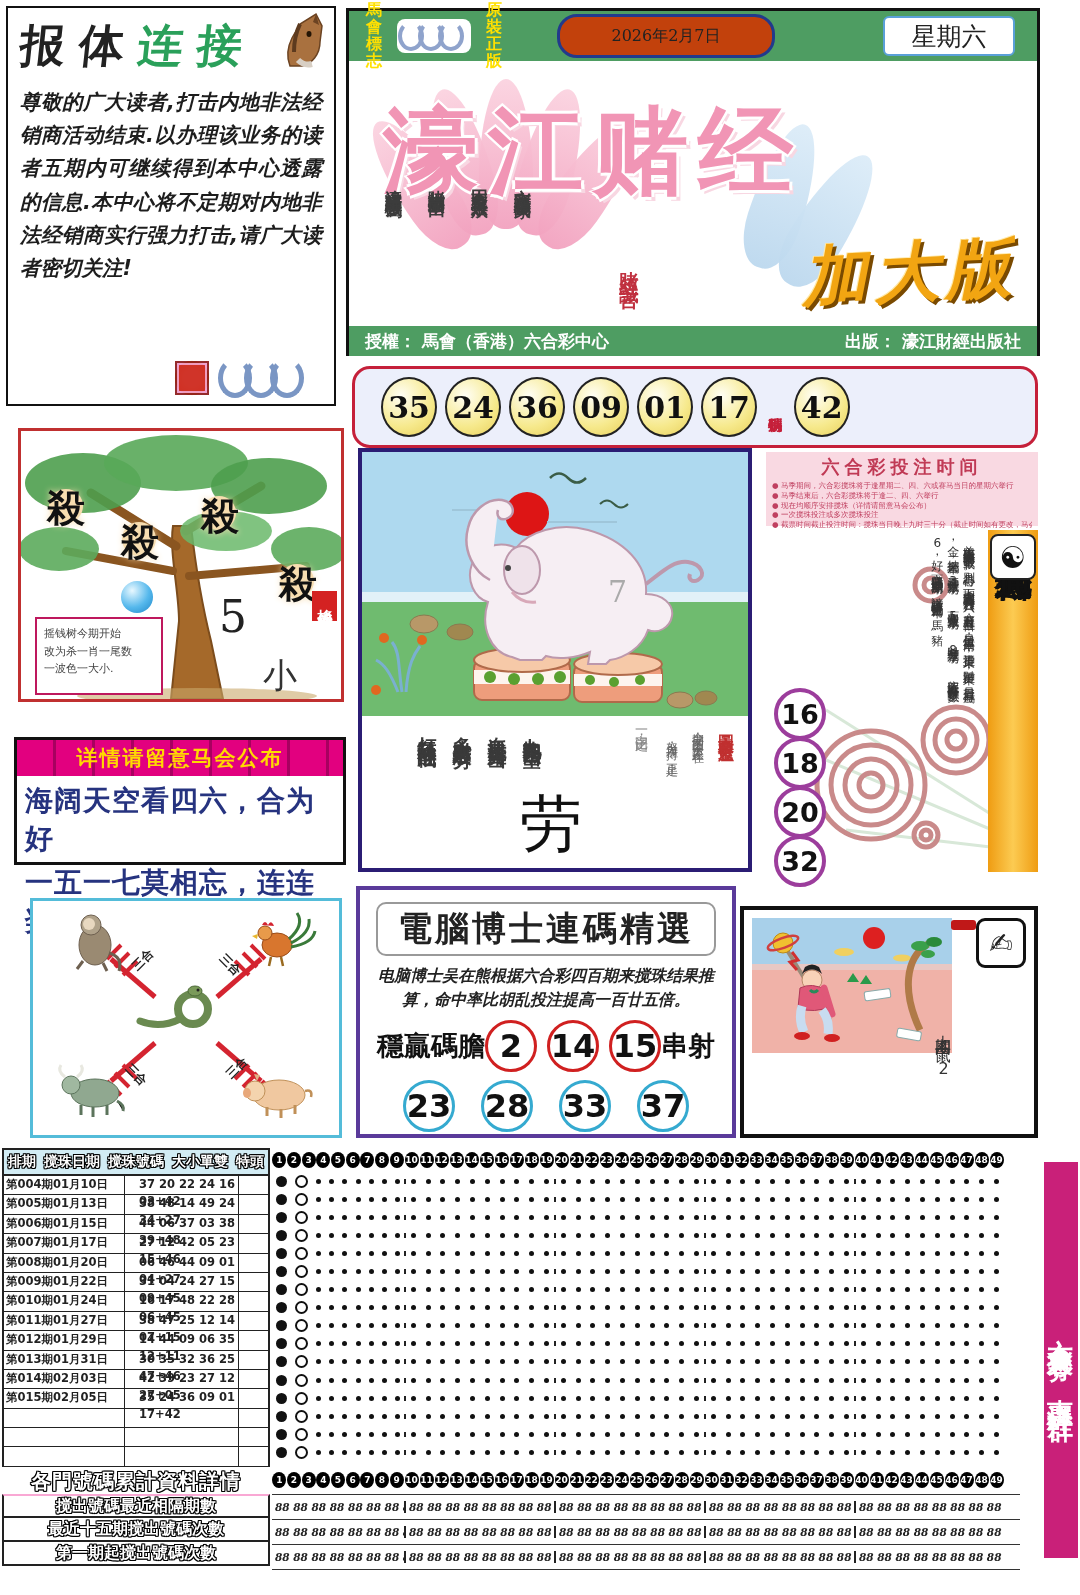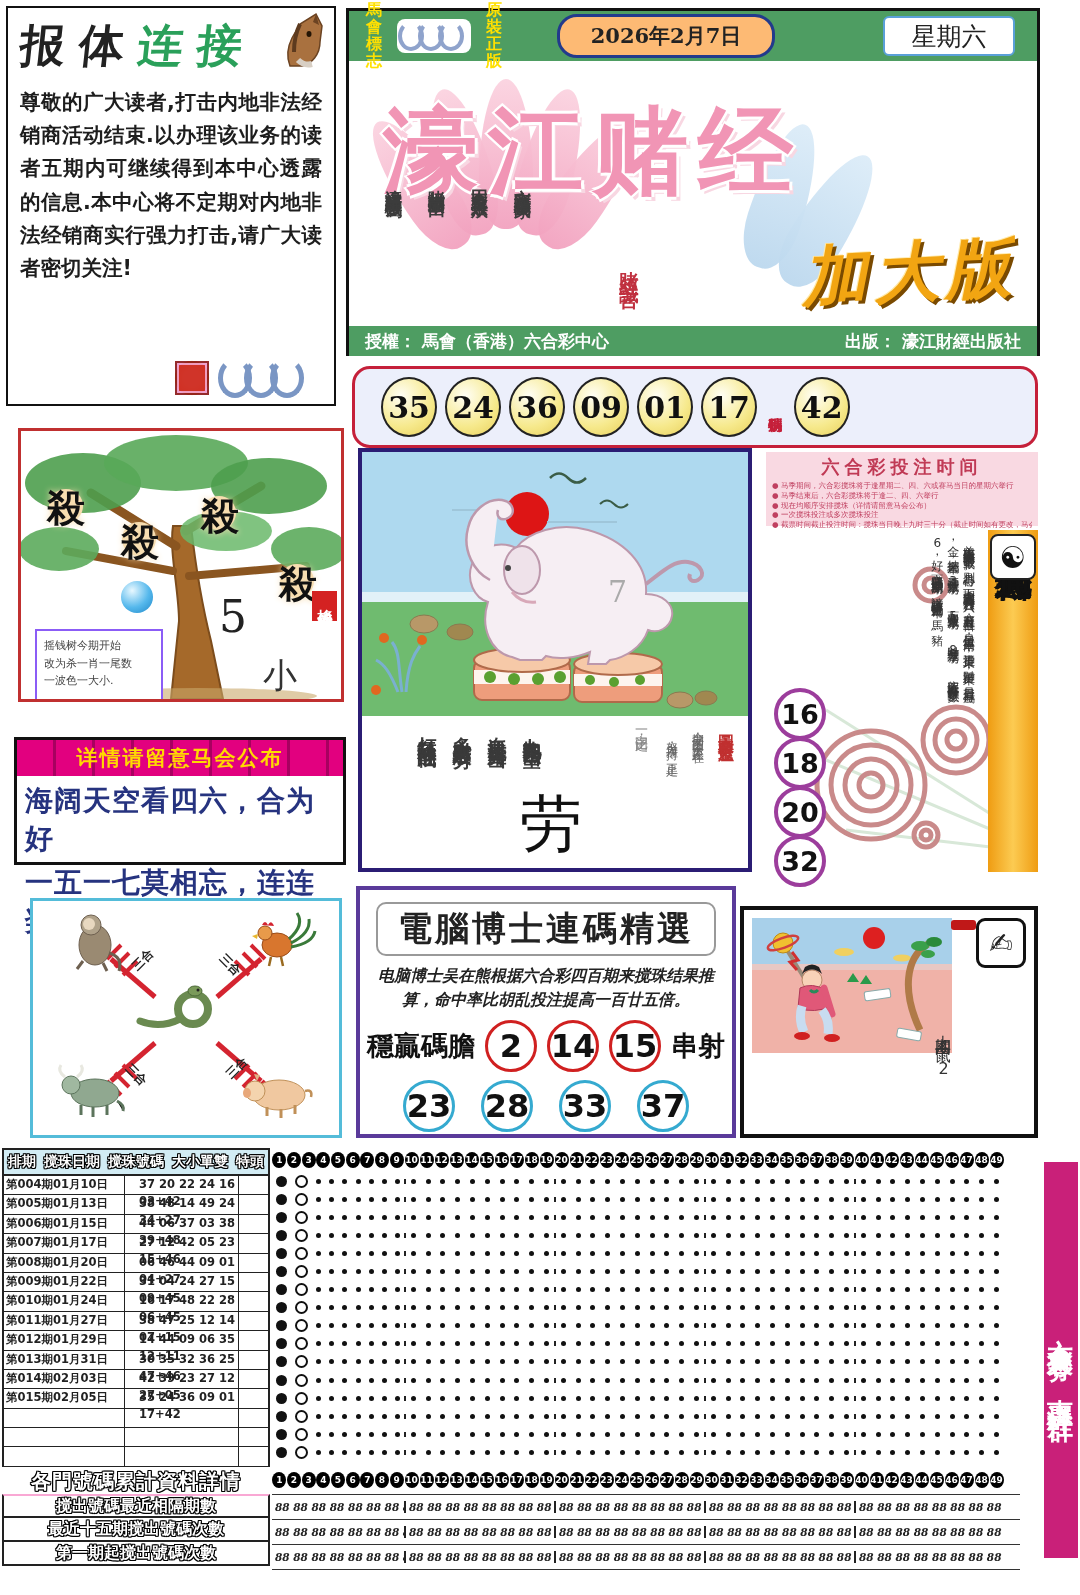--- a/index.html
+++ b/index.html
@@ -5,33 +5,33 @@
   html,body{margin:0;padding:0;background:#fff;}
   body{width:1080px;height:1595px;position:relative;font-family:"DejaVu Sans",sans-serif;color:#222;overflow:hidden;}
   .abs{position:absolute;}
   .vt{writing-mode:vertical-rl;text-orientation:upright;}
   .outline{color:#fff;font-weight:900;
     text-shadow:1px 0 0 #000,-1px 0 0 #000,0 1px 0 #000,0 -1px 0 #000,1px 1px 0 #000,-1px -1px 0 #000,1px -1px 0 #000,-1px 1px 0 #000;}
   
   .notice{left:6px;top:6px;width:330px;height:400px;border:2px solid #111;padding:8px 12px;box-sizing:border-box;}
   .notice-title{font-size:45px;font-weight:900;letter-spacing:14px;transform:skewX(-6deg);}
   .notice-title .g{color:#2aa05a;}
-  .notice-body{margin-top:10px;font-size:20.5px;line-height:1.62;font-weight:600;color:#1d1d1d;text-align:justify;}
+  .notice-body{margin-top:10px;font-size:20.5px;line-height:1.62;font-weight:600;color:#1d1d1d;text-align:justify;font-style:italic;}
   .stamp-row{position:absolute;bottom:6px;right:30px;display:flex;align-items:center;gap:14px;}
   .seal{width:40px;height:40px;background:radial-gradient(circle,#ffe26a 30%,#ffb93c 60%,transparent 62%);display:flex;align-items:center;justify-content:center;}
   .seal-inner{width:30px;height:30px;background:#c22;border:2px solid #8a1515;box-shadow:inset 0 0 0 2px #e9c;opacity:.9;}
   .hooves{display:flex;}
   .hooves i{width:24px;height:30px;border:5px solid #7a96c4;border-top-color:transparent;border-radius:50%;margin-left:-8px;display:block;}
   
   .masthead{left:346px;top:8px;width:694px;height:348px;border:3px solid #111;box-sizing:border-box;background:#fff;}
   .mh-top{height:50px;background:#4e9d62;display:flex;align-items:center;padding:0 10px;box-sizing:border-box;gap:8px;}
   .mh-corner{width:30px;font-size:16px;font-weight:700;color:#ffe000;line-height:1.05;text-align:center;}
   .mh-logo{width:74px;height:34px;background:#fff;border-radius:8px;display:flex;align-items:center;justify-content:center;}
   .mh-logo i{width:18px;height:22px;border:4px solid #8fa3cc;border-top-color:transparent;border-radius:50%;margin-left:-6px;display:block;}
-  .mh-date{margin-left:40px;width:212px;height:38px;background:#fdba74;border:3px solid #223a8c;border-radius:20px;font-family:"DejaVu Serif",serif;font-size:21px;font-weight:700;display:flex;align-items:center;justify-content:center;}
+  .mh-date{margin-left:40px;width:212px;height:38px;background:#c2410c;border:3px solid #223a8c;border-radius:20px;font-family:"DejaVu Serif",serif;font-size:16px;font-weight:400;display:flex;align-items:center;justify-content:center;}
   .mh-week{margin-left:auto;margin-right:12px;width:128px;height:36px;background:#fff;border:2px solid #5aa0d8;border-radius:6px;font-family:"DejaVu Serif",serif;font-size:25px;display:flex;align-items:center;justify-content:center;}
   .mh-mid{position:relative;height:265px;overflow:hidden;}
   .petal{position:absolute;width:54px;height:150px;background:linear-gradient(180deg,#fbd3e0,#f2a2bf);border-radius:50% 50% 46% 46%/68% 68% 32% 32%;opacity:.95;}
   .petal.b{background:linear-gradient(180deg,#dcecf8,#bcd8ee);}
   .mh-title{position:absolute;left:34px;top:28px;font-size:95px;font-weight:900;letter-spacing:10px;color:#f195b5;white-space:nowrap;z-index:2;
     text-shadow:-3px 0 #fff,3px 0 #fff,0 -3px #fff,0 3px #fff,4px 4px 0 #f8d7e2;}
   .mh-slogans{position:absolute;left:34px;bottom:14px;display:flex;gap:20px;height:136px;z-index:3;}
   .mh-slogans .vt{font-size:17px;font-weight:700;color:#3c3c3c;letter-spacing:2px;}
   .mh-motto{position:absolute;left:268px;bottom:46px;font-size:19px;font-weight:800;color:#c0303f;letter-spacing:6px;z-index:3;}
   .mh-edition{position:absolute;right:20px;bottom:8px;font-size:66px;font-weight:900;font-style:italic;color:#f2a512;letter-spacing:6px;transform:rotate(-3deg);z-index:3;
@@ -42,21 +42,21 @@
   .draw-title{font-size:33px;font-weight:900;color:#c5203a;line-height:1.05;}
   .draw-sub{font-size:18px;font-weight:700;color:#c5203a;}
   .ball{width:52px;height:56px;border-radius:50%;border:2px solid #222;background:radial-gradient(circle at 35% 30%,#fffef5,#f6e98c 60%,#e8cf5a);display:flex;align-items:center;justify-content:center;font-family:"DejaVu Serif",serif;font-size:30px;font-weight:700;color:#111;flex:0 0 auto;}
   .sp-label{font-size:14px;font-weight:900;color:#c5203a;line-height:1.05;margin:0 2px;}
   
   .tree{left:18px;top:428px;width:326px;height:274px;border:3px solid #c03030;box-sizing:border-box;background:#fff;overflow:hidden;}
   .kill{position:absolute;font-size:38px;font-weight:900;color:#111;z-index:3;text-shadow:0 0 6px #f7ddb0;}
   .tree-num{position:absolute;font-family:"DejaVu Serif",serif;font-size:44px;color:#222;z-index:3;}
   .tree-size{position:absolute;font-size:34px;color:#333;z-index:3;}
   .blueball{position:absolute;width:32px;height:32px;border-radius:50%;background:radial-gradient(circle at 35% 30%,#e8f8ff,#55b8ec 55%,#1f86c8);z-index:3;}
-  .tree-note{position:absolute;left:14px;top:198px;width:128px;height:78px;border:2px solid #8b5cf6;background:#fff;font-size:11px;line-height:1.6;padding:6px 7px;box-sizing:border-box;color:#444;z-index:3;}
+  .tree-note{position:absolute;left:14px;top:186px;width:128px;height:78px;border:2px solid #be185d;background:#fff;font-size:11px;line-height:1.6;padding:6px 7px;box-sizing:border-box;color:#444;z-index:3;}
   .tree-label{position:absolute;right:4px;top:160px;background:#d42222;color:#fff;font-size:15px;font-weight:800;padding:6px 3px;letter-spacing:3px;z-index:3;}
   
   .poem{left:14px;top:737px;width:332px;height:128px;border:3px solid #111;box-sizing:border-box;}
   .poem-head{height:36px;background:repeating-linear-gradient(90deg,#e2007f 0 36px,#a80060 36px 39px);color:#ffd900;font-size:21px;font-weight:900;display:flex;align-items:center;justify-content:center;letter-spacing:2px;}
   .poem-line{font-family:"DejaVu Serif",serif;font-size:28px;font-weight:700;color:#26337f;padding:6px 8px 0;letter-spacing:1px;}
   
   .pic{left:358px;top:448px;width:394px;height:424px;border:4px solid #2b1d74;box-sizing:border-box;background:#fff;}
   .pic-img{position:relative;width:100%;height:264px;}
   .pic-txt{position:relative;height:152px;display:flex;flex-direction:row-reverse;justify-content:flex-start;gap:9px;padding:6px 12px;box-sizing:border-box;}
   .pic-txt .vt{letter-spacing:2px;}
@@ -76,21 +76,21 @@
   .bagua{left:766px;top:530px;width:272px;height:342px;background:#fff;}
   .bagua-text{position:absolute;right:62px;top:6px;height:158px;width:196px;writing-mode:vertical-rl;text-orientation:upright;font-size:12px;line-height:1.32;color:#333;letter-spacing:1px;}
   .bg-num{position:absolute;left:8px;width:44px;height:44px;border-radius:50%;border:4px solid #9c3d9c;background:#fff;display:flex;align-items:center;justify-content:center;font-size:27px;font-weight:800;color:#111;z-index:3;}
   .banner{position:absolute;right:0;top:0;width:50px;height:342px;background:linear-gradient(90deg,#ef9c12,#fccb52 50%,#ef9c12);display:flex;flex-direction:column;align-items:center;z-index:3;}
   .banner-txt{font-size:37px;font-weight:900;color:#111;line-height:1.03;margin-top:2px;}
   .yy{width:42px;height:42px;background:#fff;border:2px solid #222;border-radius:8px;display:flex;align-items:center;justify-content:center;font-size:30px;color:#111;margin-top:2px;}
   
   .doc{left:356px;top:886px;width:380px;height:252px;border:4px solid #5a3a9a;box-sizing:border-box;background:#fff;text-align:center;}
   .doc-title{margin:12px auto 4px;width:336px;border:2px solid #999;border-radius:10px;font-size:34px;font-weight:900;letter-spacing:3px;padding:2px 0;}
   .doc-body{font-family:Liberation Sans, sans-serif;font-style:italic;font-weight:700;font-size:16px;line-height:1.5;color:#222;padding:4px 10px 0;}
-  .doc-row{display:flex;align-items:center;justify-content:center;gap:10px;margin-top:8px;}
+  .doc-row{display:flex;align-items:center;justify-content:center;margin-top:8px;}
   .doc-label{font-size:27px;font-weight:900;color:#111;}
   .cnum{width:46px;height:46px;border-radius:50%;display:flex;align-items:center;justify-content:center;font-size:32px;font-weight:800;color:#111;background:#fff;flex:0 0 auto;}
   .cnum.red{border:3px solid #d02020;}
   .cnum.blue{border:3px solid #35aad0;}
   
   .zodiac{left:30px;top:898px;width:312px;height:240px;border:3px solid #54bcd9;box-sizing:border-box;background:#fff;}
   
   .interp{left:740px;top:906px;width:298px;height:232px;border:4px solid #111;box-sizing:border-box;background:#fff;}
   .interp-label{position:absolute;right:58px;top:10px;background:#c01818;color:#fff;font-size:15px;font-weight:800;padding:5px 3px;border-radius:3px;z-index:3;}
   .interp-icon{position:absolute;right:8px;top:8px;width:44px;height:44px;background:#fff;border:3px solid #111;border-radius:9px;display:flex;align-items:center;justify-content:center;font-size:28px;z-index:3;}

